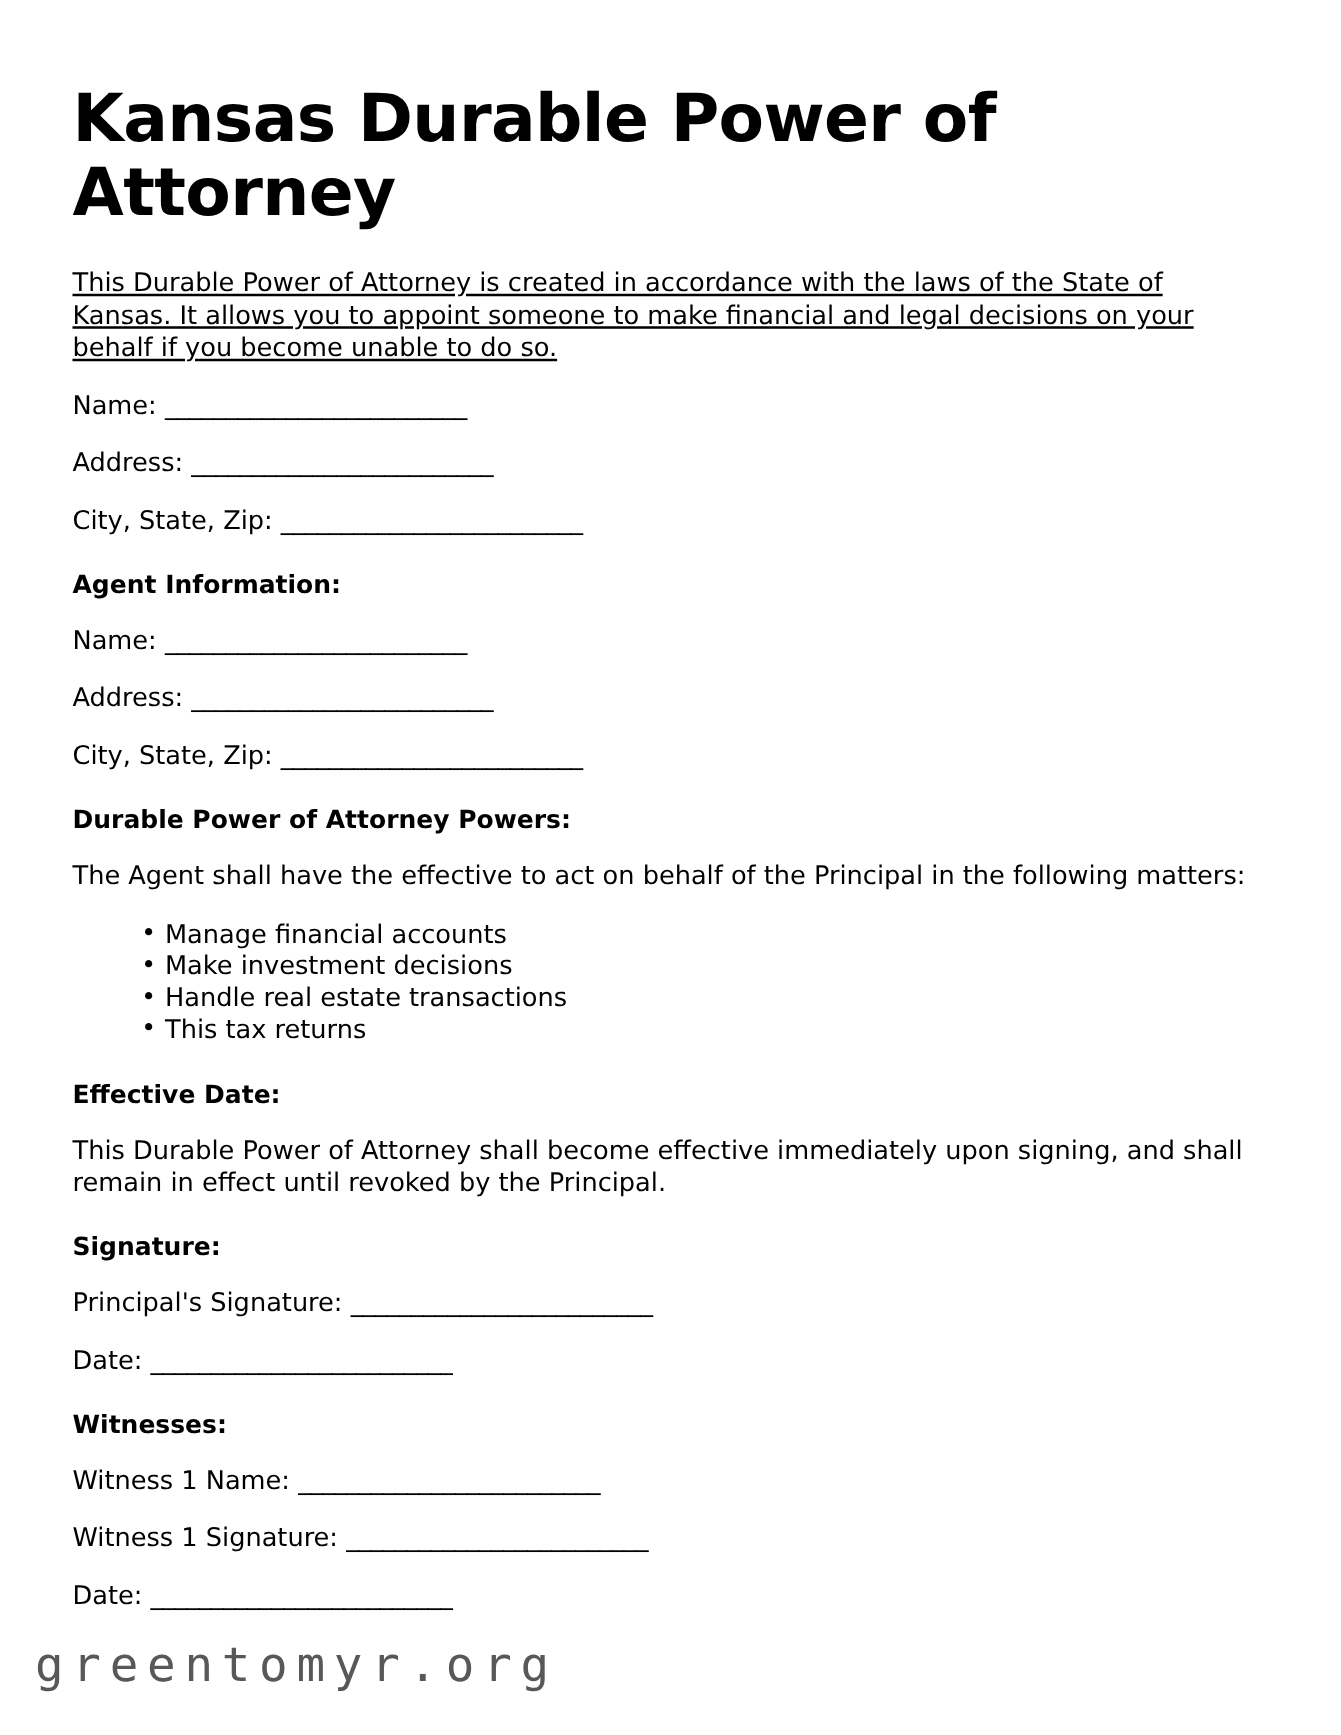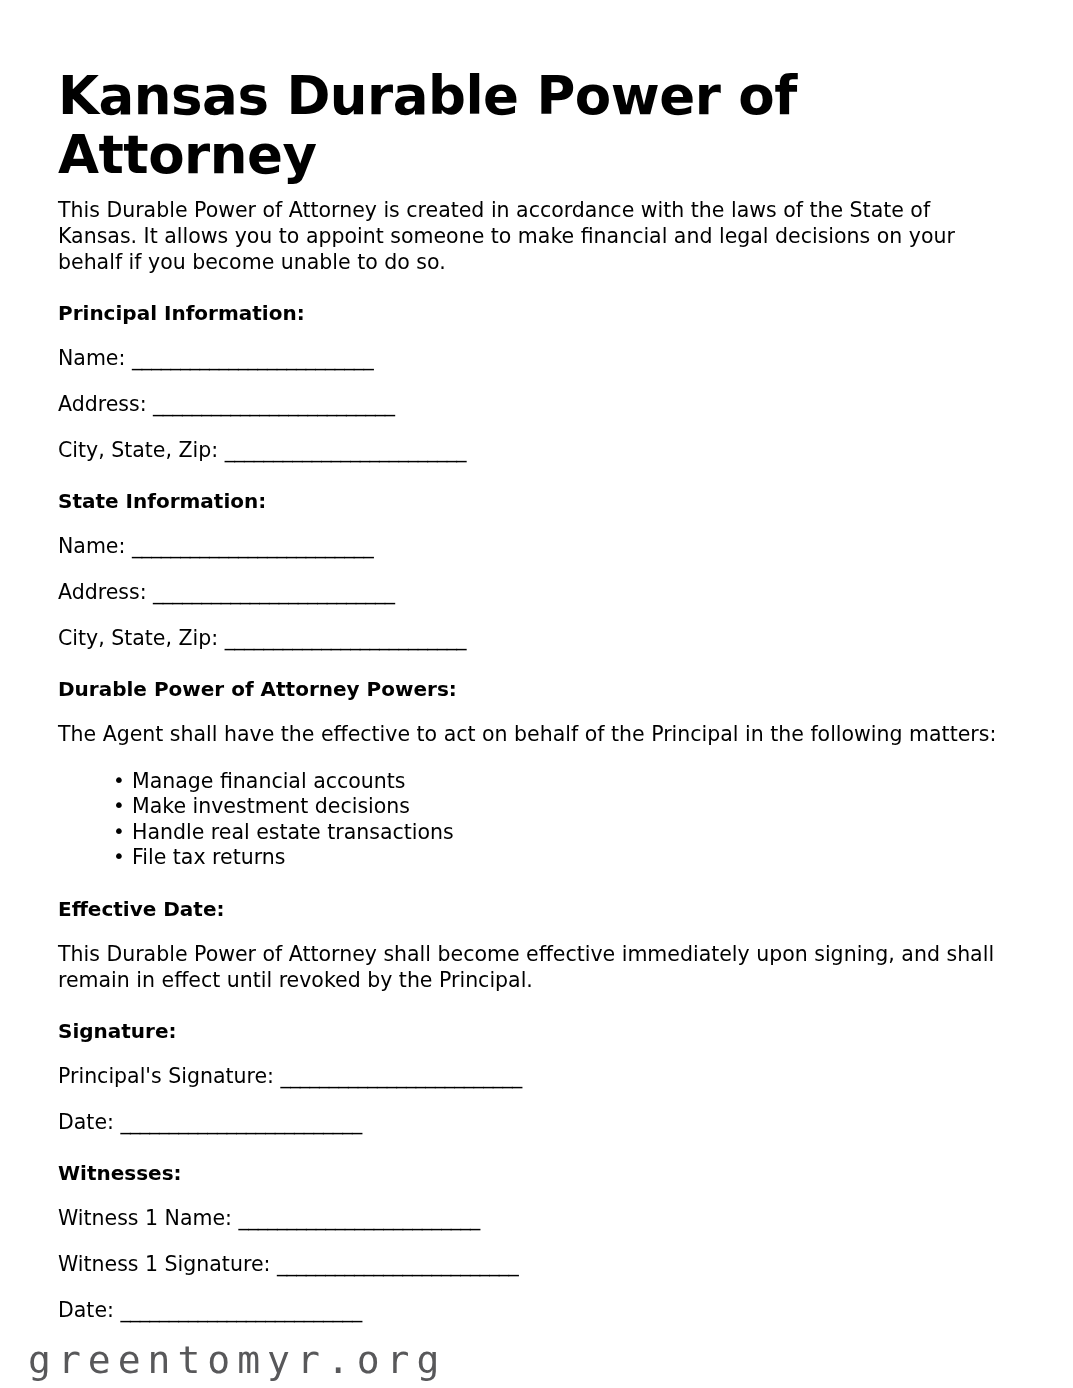--- a/index.html
+++ b/index.html
@@ -29,22 +29,23 @@
     font-size: 53px;
     font-weight: bold;
     line-height: 1.12;
     letter-spacing: -0.5px;
     margin: 8px 0 0 0;
     color: #000;
   }
   .intro-paragraph {
     font-size: 20.5px;
     line-height: 26px;
-    margin: 12px 0 0 0;
+    margin: 28px 0 0 0;
     max-width: 930px;
+    text-decoration: underline;
   }
   .section-heading {
     font-size: 20px;
     font-weight: bold;
     margin: 26px 0 0 0;
   }
   .field-row {
     font-size: 20.5px;
     line-height: 26px;
     margin: 20px 0 0 0;
@@ -74,53 +75,52 @@
   .powers-list li::before {
     content: "\2022";
     position: absolute;
     left: 0;
     top: -1px;
     font-size: 20px;
   }
   .watermark {
     position: absolute;
     left: 28px;
-    top: 1338px;
+    top: 1310px;
     font-family: "DejaVu Sans Mono", "Liberation Mono", monospace;
     font-size: 38px;
     letter-spacing: 7px;
     color: #58585a;
     white-space: nowrap;
   }
 </style>
 </head>
 <body>
 
 <div class="page">
 
   <h1 class="doc-title">Kansas Durable Power of Attorney</h1>
 
   <p class="intro-paragraph">This Durable Power of Attorney is created in accordance with the laws of the State of Kansas. It allows you to appoint someone to make financial and legal decisions on your behalf if you become unable to do so.</p>
 
-  <h2 class="section-heading">Principal Information:</h2>
 
   <div class="field-row">
     <span>Name: </span>
     <span class="blank-line">_________________________</span>
   </div>
   <div class="field-row">
     <span>Address: </span>
     <span class="blank-line">_________________________</span>
   </div>
   <div class="field-row">
     <span>City, State, Zip: </span>
     <span class="blank-line">_________________________</span>
   </div>
 
-  <h2 class="section-heading">State Information:</h2>
+  <h2 class="section-heading">Agent Information:</h2>
 
   <div class="field-row">
     <span>Name: </span>
     <span class="blank-line">_________________________</span>
   </div>
   <div class="field-row">
     <span>Address: </span>
     <span class="blank-line">_________________________</span>
   </div>
   <div class="field-row">
@@ -129,21 +129,21 @@
   </div>
 
   <h2 class="section-heading">Durable Power of Attorney Powers:</h2>
 
   <p class="body-paragraph">The Agent shall have the effective to act on behalf of the Principal in the following matters:</p>
 
   <ul class="powers-list">
     <li>Manage financial accounts</li>
     <li>Make investment decisions</li>
     <li>Handle real estate transactions</li>
-    <li>File tax returns</li>
+    <li>This tax returns</li>
   </ul>
 
   <h2 class="section-heading">Effective Date:</h2>
 
   <p class="body-paragraph">This Durable Power of Attorney shall become effective immediately upon signing, and shall remain in effect until revoked by the Principal.</p>
 
   <h2 class="section-heading">Signature:</h2>
 
   <div class="field-row">
     <span>Principal's Signature: </span>

